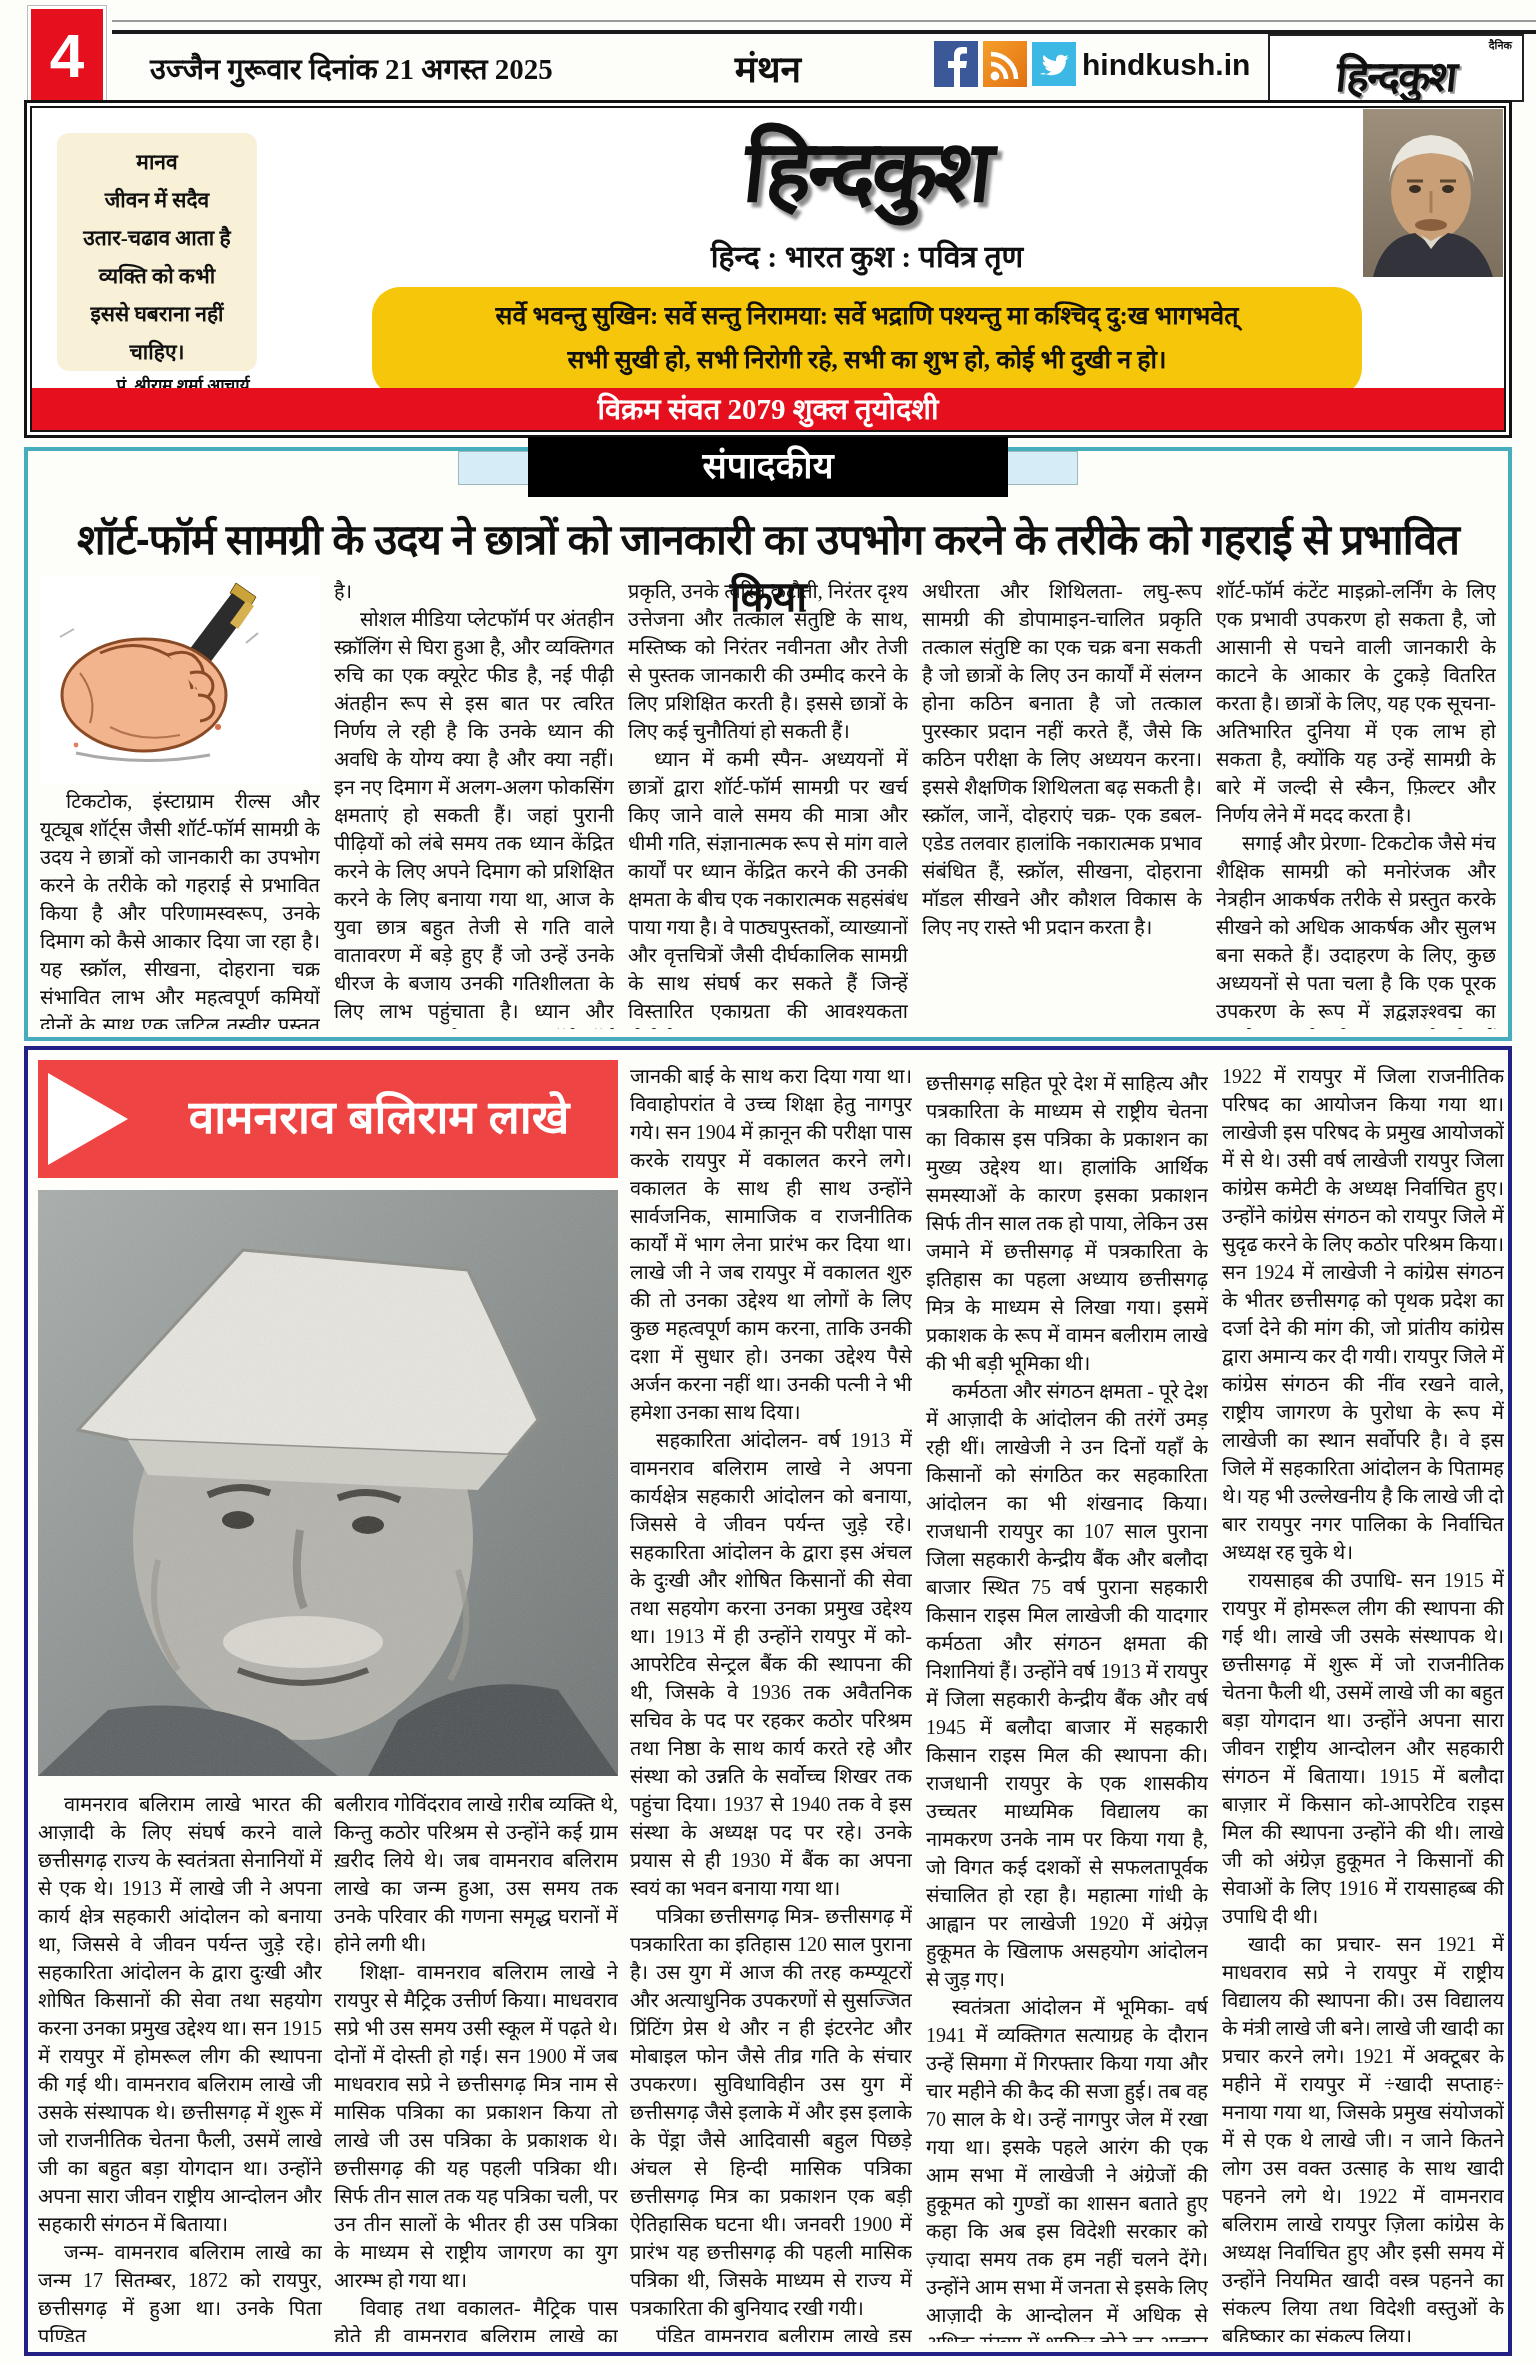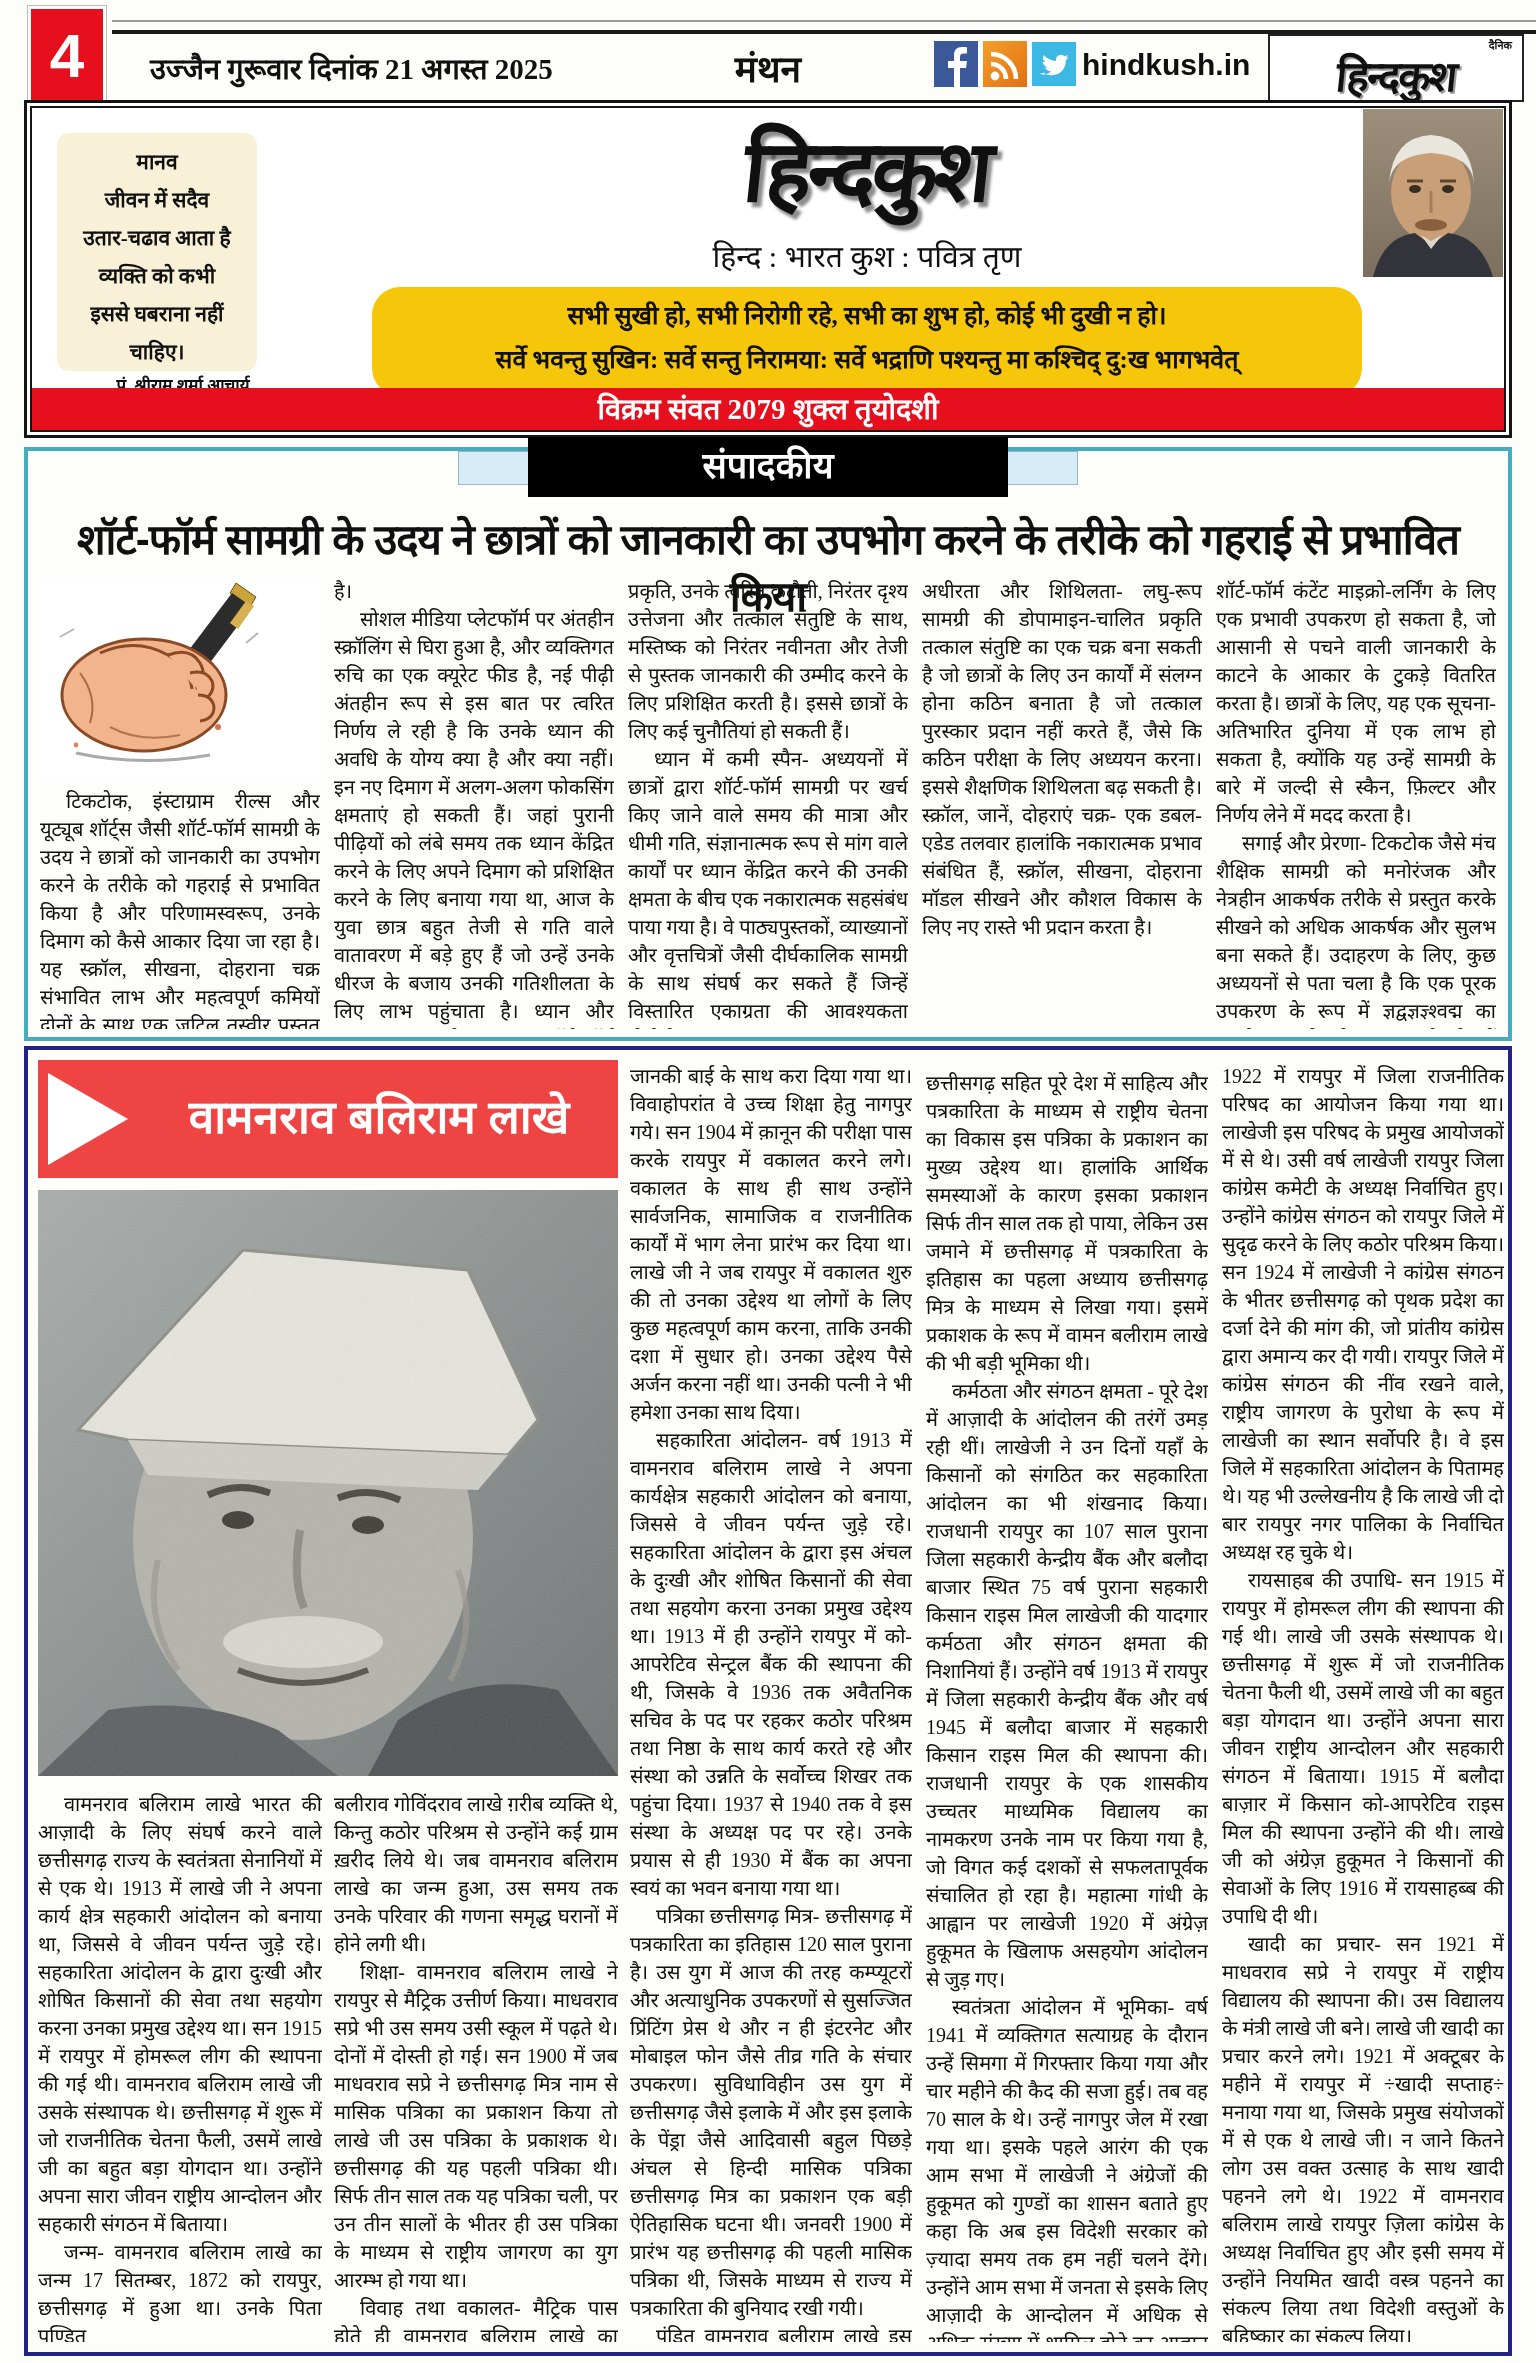--- a/index.html
+++ b/index.html
@@ -26,21 +26,21 @@
 
   
   .mast{position:absolute;top:100px;left:24px;right:24px;height:332px;background:#fff;
         border:3px solid #141414;box-shadow:inset 0 0 0 3px #fff,inset 0 0 0 5px #141414;}
   .quotebox{position:absolute;left:30px;top:30px;width:200px;height:228px;background:#f8f1d8;
             border-radius:12px;text-align:center;font-size:21px;font-weight:bold;line-height:38px;
             padding-top:10px;white-space:pre-line;}
   .quoteauthor{position:absolute;left:18px;top:270px;width:276px;text-align:center;font-size:17px;font-weight:bold;}
   .mastlogo{position:absolute;left:540px;top:6px;width:600px;text-align:center;font-size:86px;font-weight:bold;
             transform:skewX(-6deg);letter-spacing:-4px;text-shadow:5px 5px 3px rgba(0,0,0,.45);}
-  .mastlogosub{position:absolute;left:540px;top:132px;width:600px;text-align:center;font-size:30px;font-weight:normal;}
+  .mastlogosub{position:absolute;left:540px;top:132px;width:600px;text-align:center;font-size:30px;font-weight:bold;}
   .mastphoto{position:absolute;top:6px;right:6px;width:140px;height:168px;}
   .shloka{position:absolute;left:345px;top:184px;width:990px;height:102px;background:#f6c60a;
           border-radius:28px;text-align:center;font-weight:bold;font-size:25px;line-height:44px;padding-top:7px;}
   .panchang{position:absolute;left:5px;right:5px;bottom:5px;height:42px;background:#e60f1d;color:#fff;
             text-align:center;font-size:29px;font-weight:bold;line-height:42px;}
 
   
   .edbox{position:absolute;top:447px;left:24px;right:24px;height:586px;border:4px solid #47adbd;background:#fdfdfa;}
   .ed-tab{position:absolute;top:-14px;left:50%;transform:translateX(-50%);width:620px;height:60px;}
   .ed-tab .blue{position:absolute;top:14px;left:0;right:0;height:32px;background:#d6ecf6;border:1px solid #9fb6bf;}
@@ -140,22 +140,22 @@
         <ellipse cx="52" cy="80" rx="6" ry="4" fill="#3a2d22"></ellipse>
         <ellipse cx="85" cy="80" rx="6" ry="4" fill="#3a2d22"></ellipse>
         <path d="M44 72 h16 M77 72 h16" stroke="#5b4632" stroke-width="3"></path>
         <path d="M68 82 v22" stroke="#a77d55" stroke-width="3"></path>
         <ellipse cx="68" cy="116" rx="16" ry="6" fill="#8a5f3e"></ellipse>
         <path d="M10 168 Q20 128 52 124 L68 136 L85 124 Q118 128 130 168 Z" fill="#33343b"></path>
         <path d="M58 126 L68 140 L79 126 L68 132 Z" fill="#ddd8cc"></path>
       </svg>
     </div>
     <div class="shloka">
+      <div>सर्वे भवन्तु सुखिन: सर्वे सन्तु निरामया: सर्वे भद्राणि पश्यन्तु मा कश्चिद् दु:ख भागभवेत्</div>
       <div>सभी सुखी हो, सभी निरोगी रहे, सभी का शुभ हो, कोई भी दुखी न हो।</div>
-      <div>सर्वे भवन्तु सुखिन: सर्वे सन्तु निरामया: सर्वे भद्राणि पश्यन्तु मा कश्चिद् दु:ख भागभवेत्</div>
     </div>
     <div class="panchang">विक्रम संवत 2079 शुक्ल तृयोदशी</div>
   </div>
 
   <div class="edbox">
     <div class="ed-tab">
       <div class="blue"></div>
       <div class="black">संपादकीय</div>
     </div>
     <div class="ed-headline">शॉर्ट-फॉर्म सामग्री के उदय ने छात्रों को जानकारी का उपभोग करने के तरीके को गहराई से प्रभावित किया</div>

